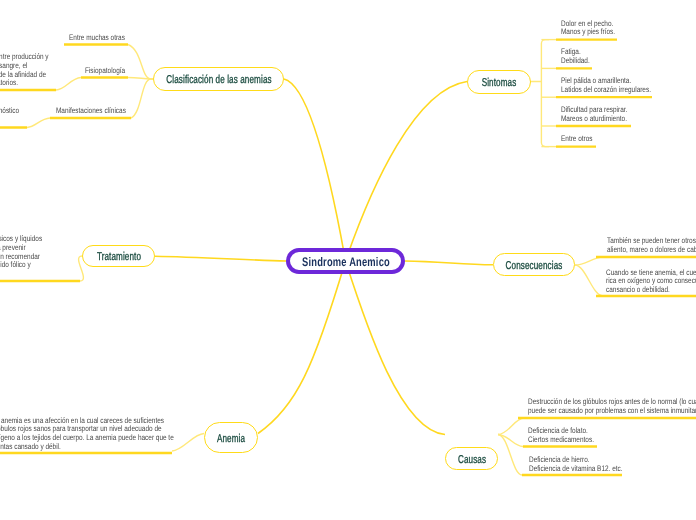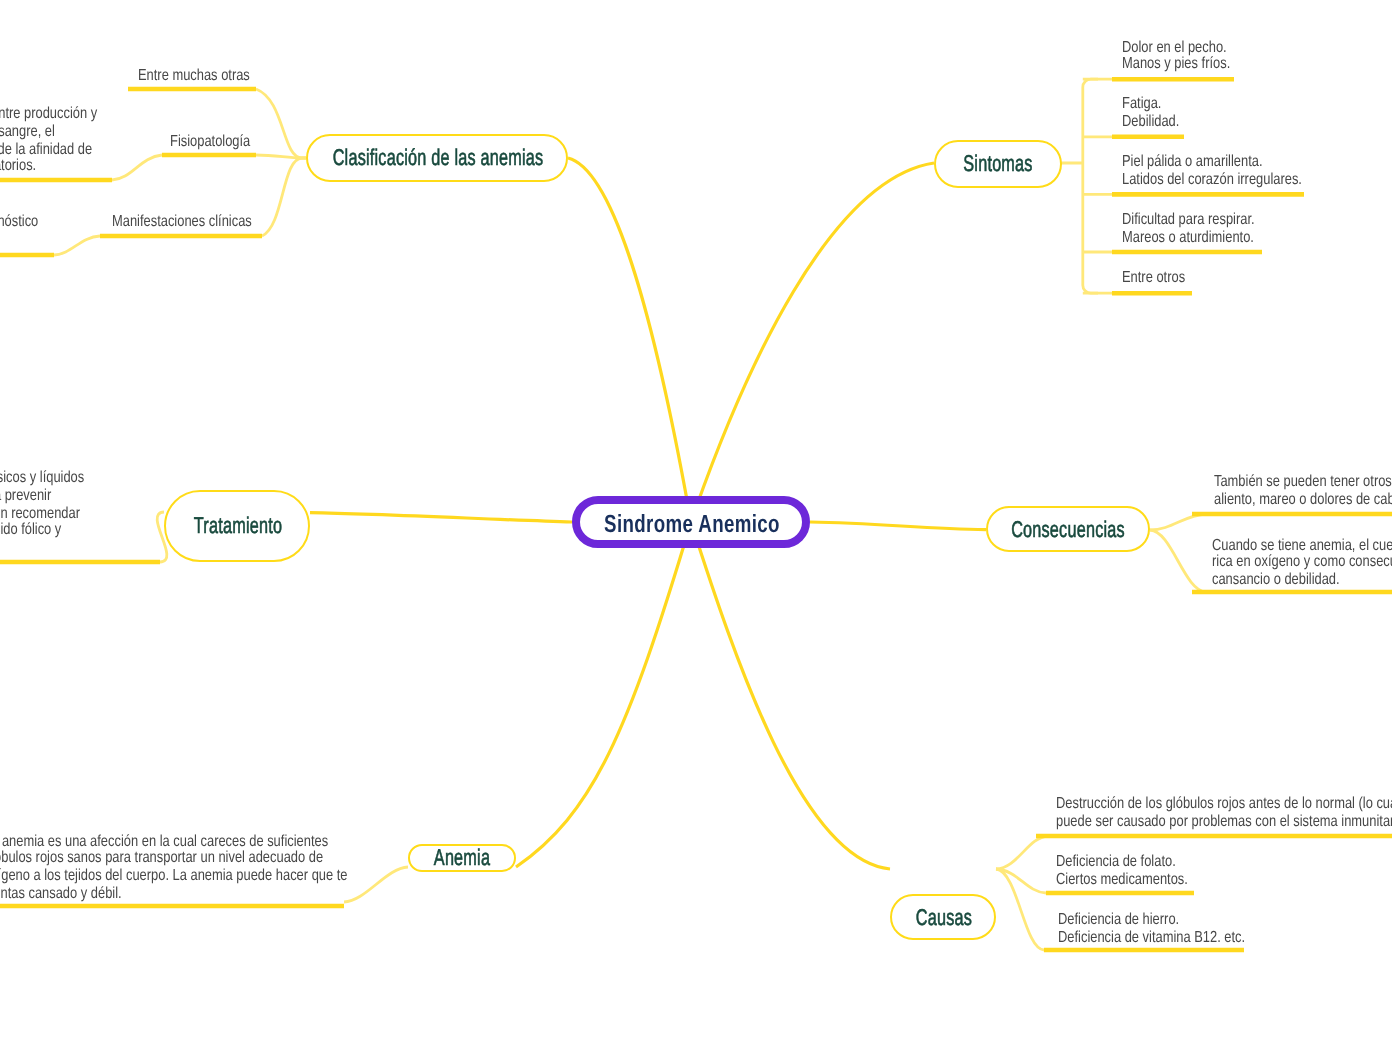--- a/index.html
+++ b/index.html
@@ -88,24 +88,24 @@
   </div>
   <div class="node branch" style="left:467px;top:70px;width:64px;height:24px;">
     <span class="cap">Sintomas</span>
   </div>
   <div class="node branch" style="left:493px;top:253px;width:82px;height:23px;">
     <span class="cap">Consecuencias</span>
   </div>
   <div class="node branch" style="left:445px;top:447px;width:53px;height:23px;">
     <span class="cap">Causas</span>
   </div>
-  <div class="node branch" style="left:204px;top:422px;width:54px;height:14px;">
+  <div class="node branch" style="left:204px;top:422px;width:54px;height:31px;">
     <span class="cap">Anemia</span>
   </div>
-  <div class="node branch" style="left:82px;top:245px;width:73px;height:36px;">
+  <div class="node branch" style="left:82px;top:245px;width:73px;height:22px;">
     <span class="cap">Tratamiento</span>
   </div>
 
   <div class="leaf" style="left:68.5px;top:34.4px;">Entre muchas otras</div>
   <div class="leaf" style="left:85px;top:66.8px;">Fisiopatología</div>
   <div class="leaf" style="left:56.3px;top:107.3px;">Manifestaciones clínicas</div>
   <div class="leaf" style="left:-49.6px;top:53px;">El desequilibrio entre producción y
 renovación de la sangre, el
 el descenso real de la afinidad de
 los valores laboratorios.</div>

